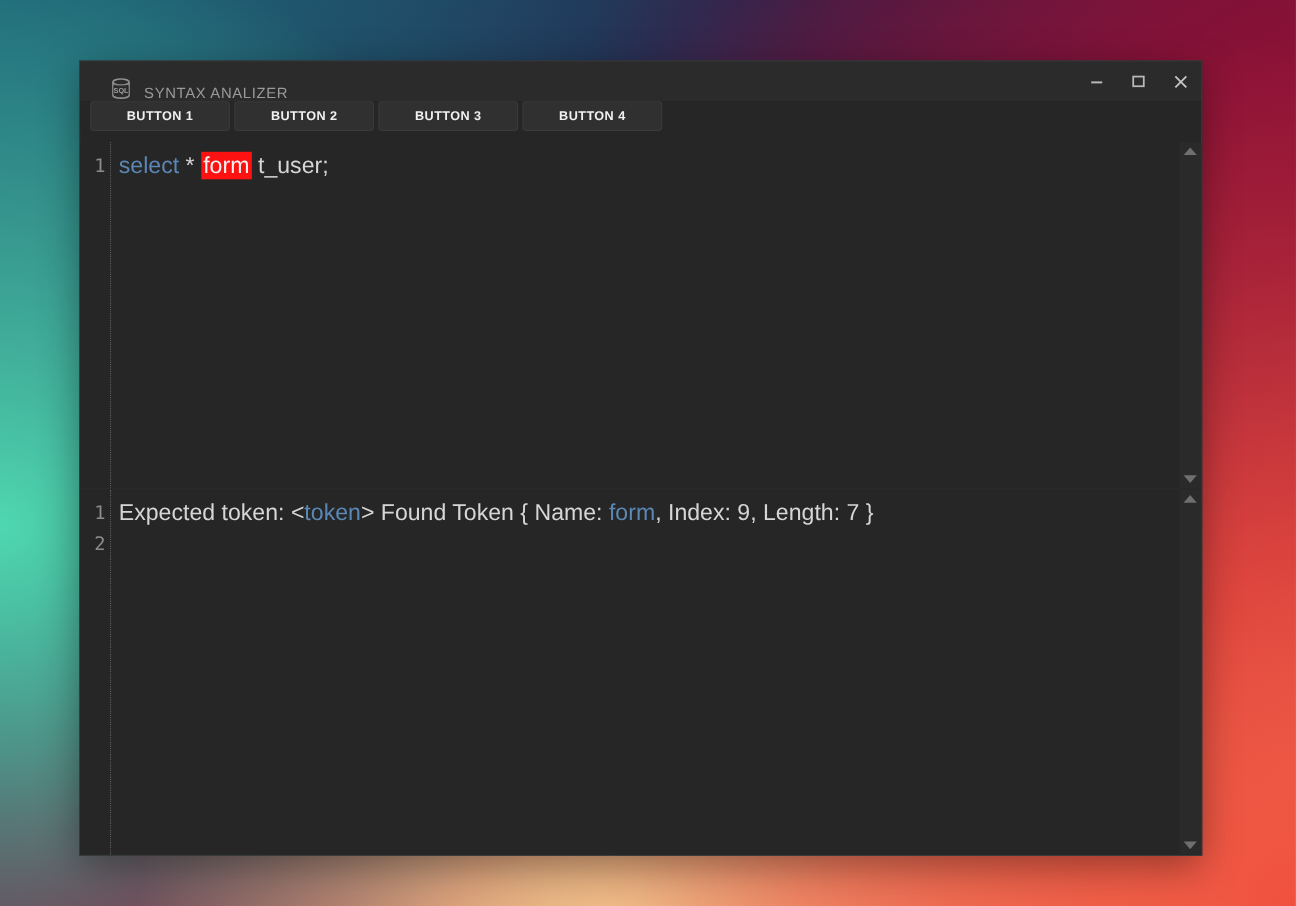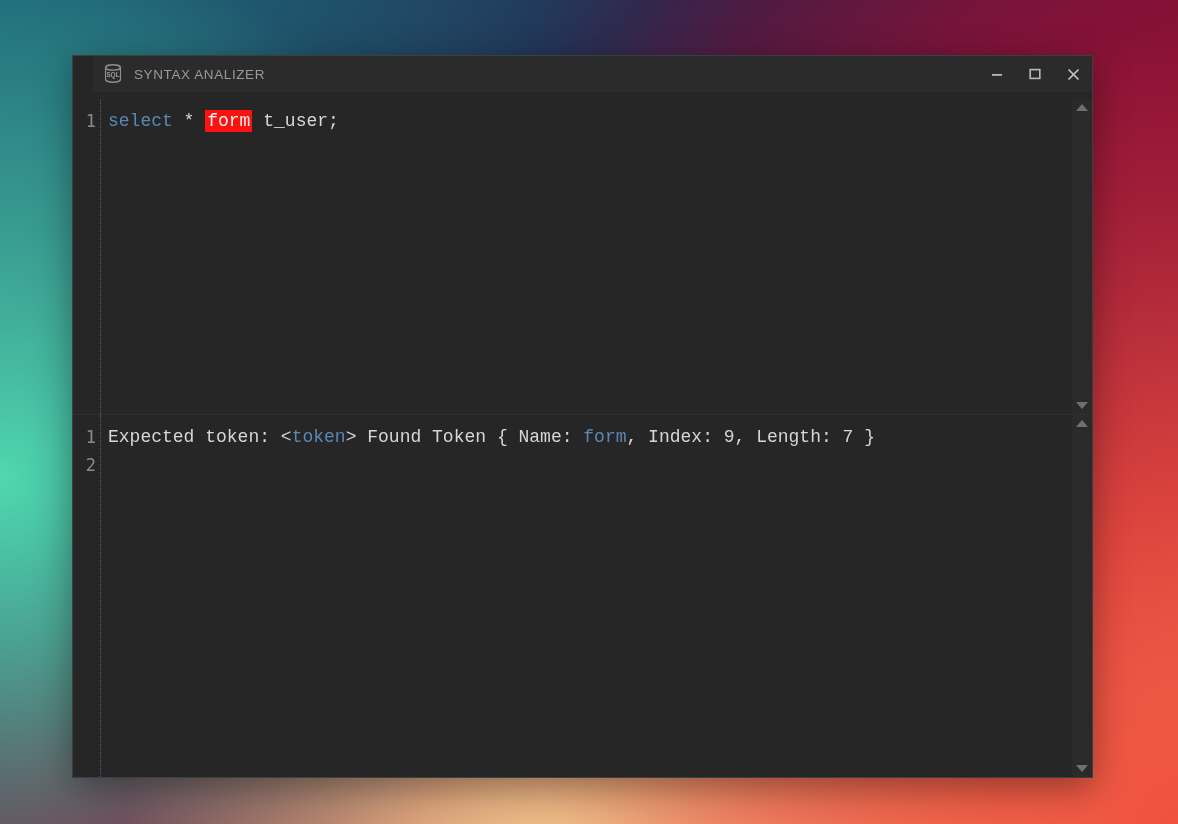--- a/index.html
+++ b/index.html
@@ -34,24 +34,23 @@
     display: flex;
     flex-direction: column;
     box-shadow: 0 10px 34px rgba(0,0,0,0.38);
   }
 
   
   #title-bar {
     height: 36px;
     background: #2b2b2b;
     display: flex;
-    align-items: center;
+    align-items: flex-end;
     flex: 0 0 auto;
-    padding-left: 9px;
-    margin-left: 20px;
+    padding-left: 26px;
   }
   #app-icon {
     width: 22px;
     height: 22px;
     flex: 0 0 auto;
     display: block;
   }
   #title-text {
     color: #9a9a9a;
     font-size: 13.5px;
@@ -138,22 +137,22 @@
     line-height: 28px;
     user-select: none;
     border-right: 1px dotted #5e5e5e;
   }
   .gutter div { height: 28px; }
 
   .code-area {
     flex: 1 1 auto;
     padding-top: 8px;
     padding-left: 7px;
-    font-family: Liberation Mono, monospace;
-    font-size: 18px;
+    font-family: Liberation Sans, sans-serif;
+    font-size: 21px;
     line-height: 28px;
     color: #d6d6d6;
     white-space: pre;
     overflow: hidden;
   }
   .tok-kw   { color: #5b87b5; }
   .tok-err  { background: #fe1111; color: #f2f2f2; padding: 1px 2px; }
   .tok-plain{ color: #d6d6d6; }
   .tok-blue { color: #5b87b5; }
 
@@ -209,20 +208,26 @@
         </svg>
       </div>
       <div class="win-btn">
         <svg width="13" height="13" viewBox="0 0 13 13">
           <path d="M1.5 1.5 L11.5 11.5 M11.5 1.5 L1.5 11.5" stroke="#c4c4c4" stroke-width="1.7"></path>
         </svg>
       </div>
     </div>
   </div>
 
+  <div id="toolbar">
+    <div class="tool-button">BUTTON 1</div>
+    <div class="tool-button">BUTTON 2</div>
+    <div class="tool-button">BUTTON 3</div>
+    <div class="tool-button">BUTTON 4</div>
+  </div>
 
   <div id="panes">
 
     <div class="pane" id="editor-pane">
       <div class="gutter">
         <div>1</div>
       </div>
       <div class="code-area" id="editor-code"><span class="tok-kw">select</span><span class="tok-plain"> * </span><span class="tok-err">form</span><span class="tok-plain"> t_user;</span></div>
       <div class="scrollbar">
         <div class="sb-arrow sb-up"></div>

